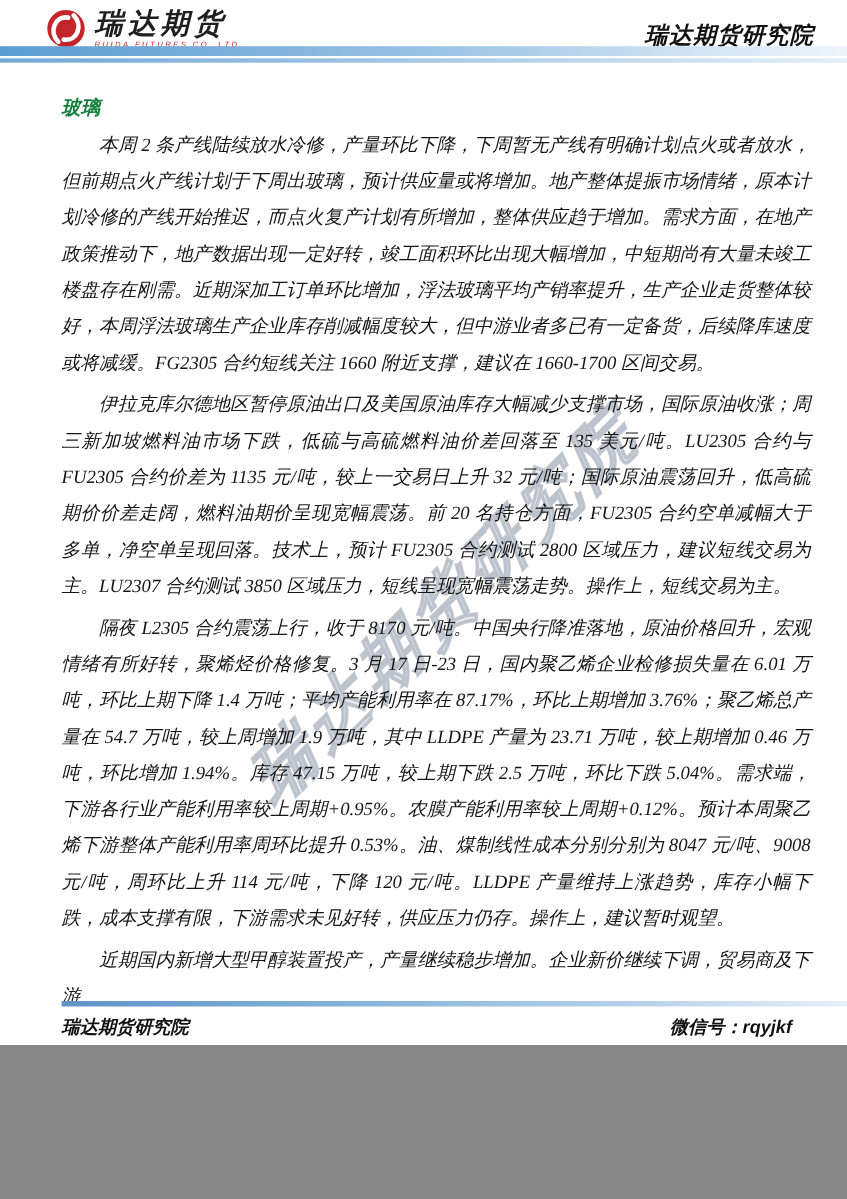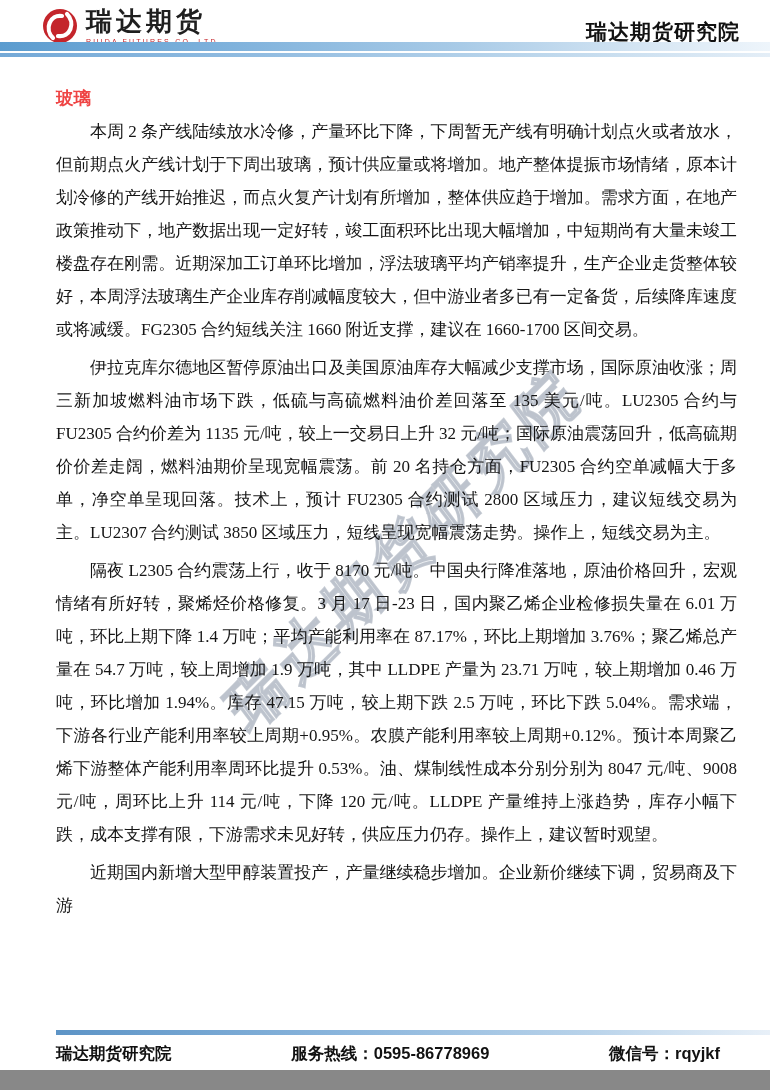--- a/index.html
+++ b/index.html
@@ -1,24 +1,25 @@
 <!DOCTYPE html>
 <html lang="zh"><head>
 <meta charset="utf-8">
 <style>
   html,body{margin:0;padding:0;}
   body{background:#888;}
   .page{
     position:relative;
-    width:770px;height:1070px;
+    width:770px;height:950px;
     margin:0 auto;
     background:#ffffff;
     overflow:hidden;
     font-family:"Liberation Serif","DejaVu Serif",serif;
     color:#1a1a1a;
+    font-style:italic;
   }
   
   .header{position:absolute;top:0;left:0;right:0;height:58px;}
   .logo{position:absolute;left:40px;top:6px;display:flex;align-items:flex-start;}
   .logo-icon{width:40px;height:40px;display:block;}
   .logo-text{margin-left:6px;display:flex;flex-direction:column;}
   .brand{font-family:"Liberation Sans","DejaVu Sans",sans-serif;font-weight:bold;
          font-size:26px;line-height:30px;letter-spacing:4px;color:#1f1f1f;}
   .brand-sub{font-family:"Liberation Sans","DejaVu Sans",sans-serif;font-size:7px;
          letter-spacing:2.2px;color:#c4252b;margin-top:2px;}
@@ -37,21 +38,21 @@
     transform:translate(-50%,-50%) rotate(-45deg) skewX(-8deg);
     font-size:60px;font-weight:bold;letter-spacing:8px;white-space:nowrap;
     color:rgba(203,209,219,0.38);
     -webkit-text-stroke:1.5px rgba(152,160,175,0.55);
     z-index:0;pointer-events:none;
     font-family:"Liberation Serif","DejaVu Serif",serif;
   }
   
   .content{position:absolute;top:58px;left:0;right:0;bottom:40px;z-index:1;
            padding:0 33px 0 56px;overflow:hidden;}
-  .section-title{font-size:17.5px;font-weight:bold;color:#ef4444;margin:0;line-height:23px;}
+  .section-title{font-size:17.5px;font-weight:bold;color:#15803d;margin:0;line-height:23px;}
   .sec-glass   .section-title{margin-top:29px;}
   .sec-fuel    .section-title{margin-top:26px;}
   .sec-plastic .section-title{margin-top:31px;}
   .sec-methanol .section-title{margin-top:33px;}
   .section-body{
     margin:5px 0 0 0;
     font-size:17px;line-height:33px;
     text-align:justify;text-justify:inter-ideograph;
     text-indent:2em;color:#151515;
   }
@@ -110,18 +111,17 @@
     <div class="section sec-methanol">
       <p class="section-body">近期国内新增大型甲醇装置投产，产量继续稳步增加。企业新价继续下调，贸易商及下游</p>
     </div>
 
   </div>
 
   <div class="footer">
     <div class="footer-bar"></div>
     <div class="footer-row">
       <span>瑞达期货研究院</span>
-      <span>服务热线：0595-86778969</span>
       <span>微信号：rqyjkf</span>
     </div>
   </div>
 
 </div>
 
 </body></html>

